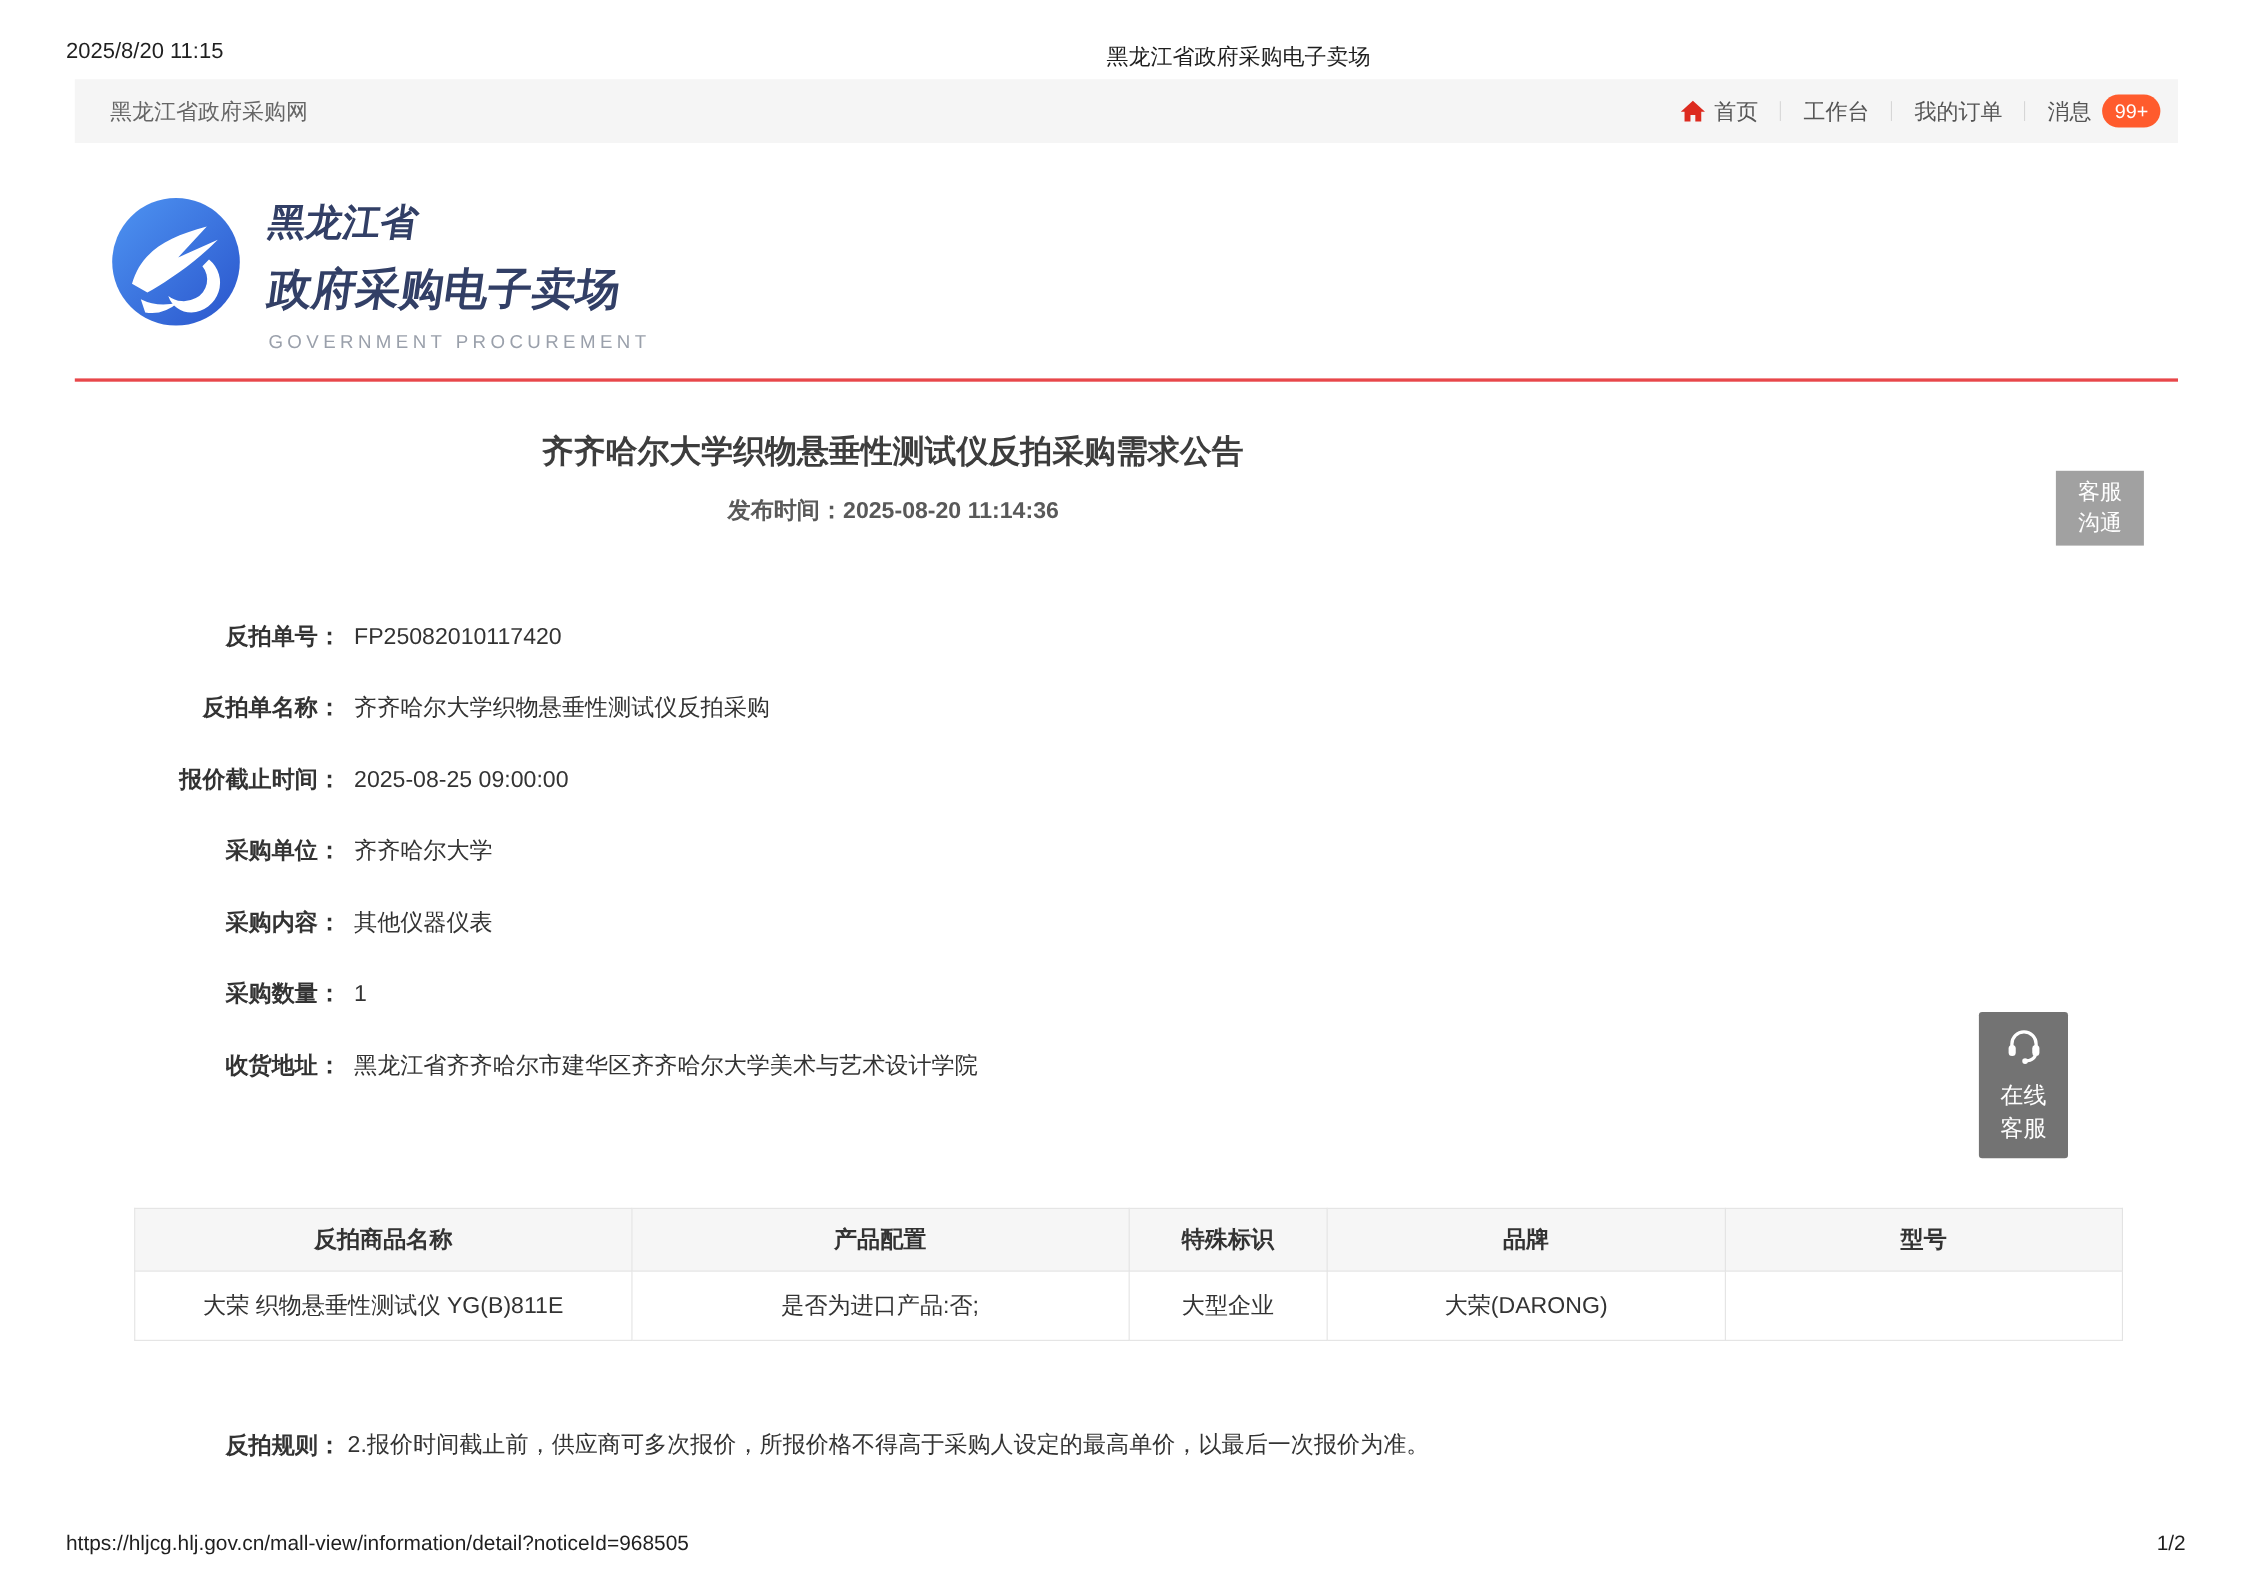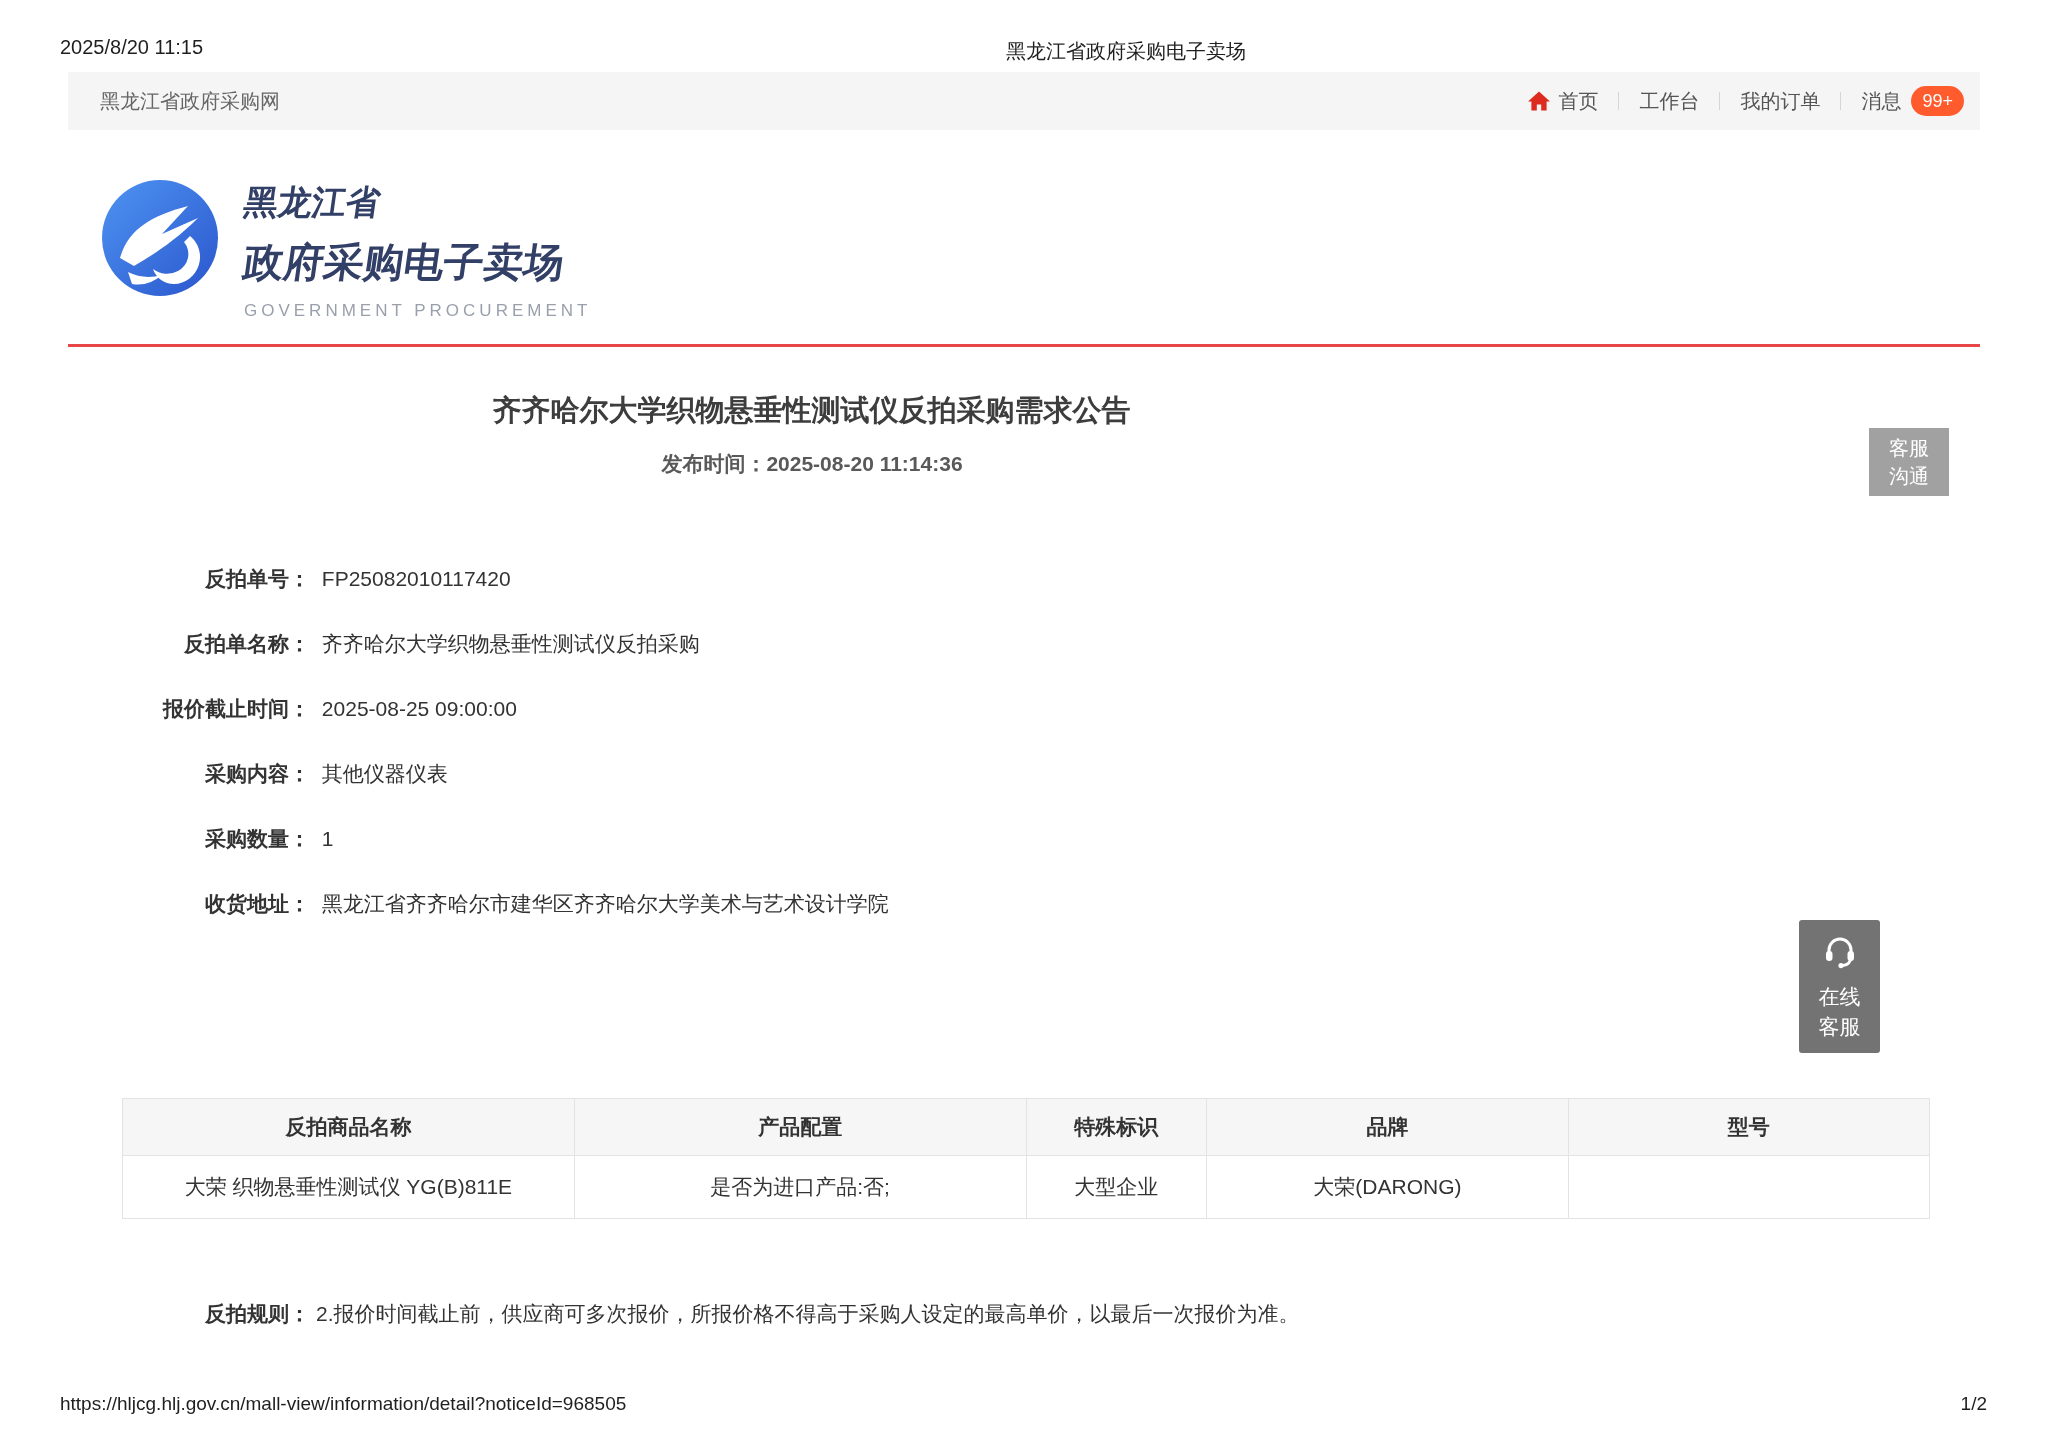--- a/index.html
+++ b/index.html
@@ -164,20 +164,24 @@
     <span class="field-label">反拍单号：</span>
     <span class="field-value">FP25082010117420</span>
   </div>
   <div class="field-row">
     <span class="field-label">反拍单名称：</span>
     <span class="field-value">齐齐哈尔大学织物悬垂性测试仪反拍采购</span>
   </div>
   <div class="field-row">
     <span class="field-label">报价截止时间：</span>
     <span class="field-value">2025-08-25 09:00:00</span>
+  </div>
+  <div class="field-row">
+    <span class="field-label">采购单位：</span>
+    <span class="field-value">齐齐哈尔大学</span>
   </div>
   <div class="field-row">
     <span class="field-label">采购内容：</span>
     <span class="field-value">其他仪器仪表</span>
   </div>
   <div class="field-row">
     <span class="field-label">采购数量：</span>
     <span class="field-value">1</span>
   </div>
   <div class="field-row">

